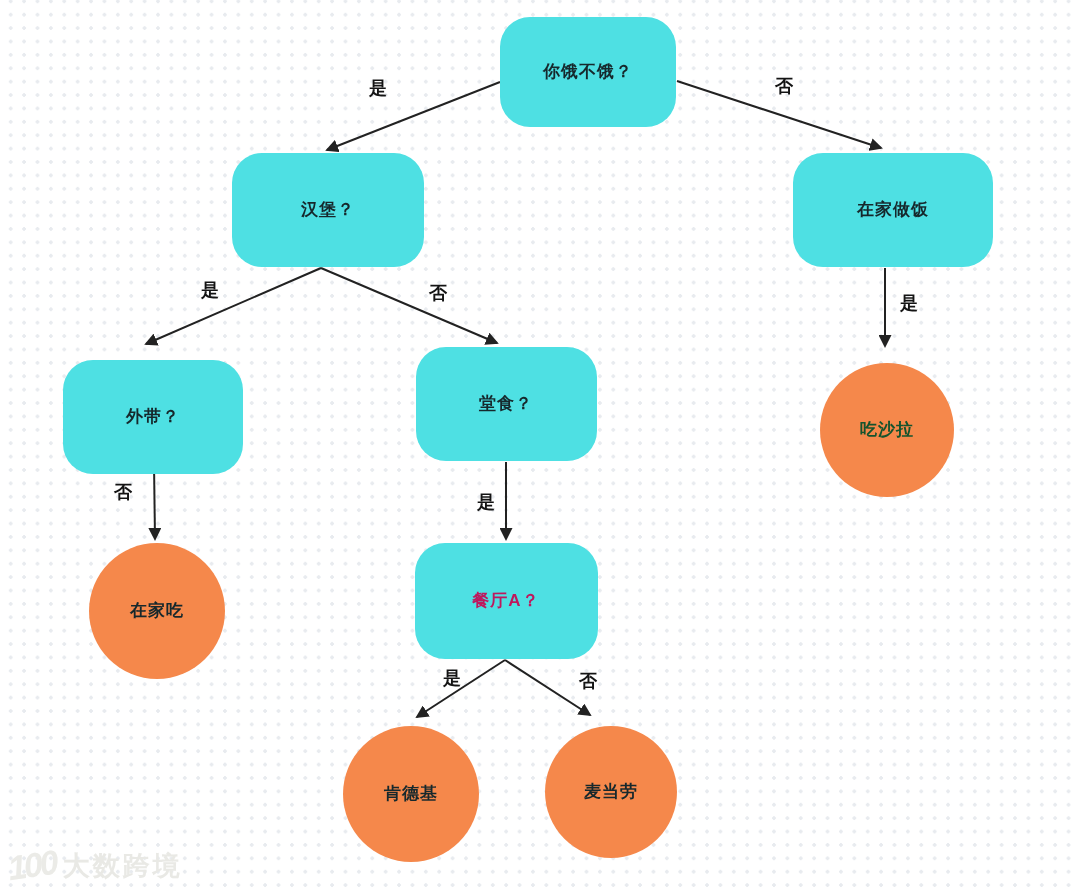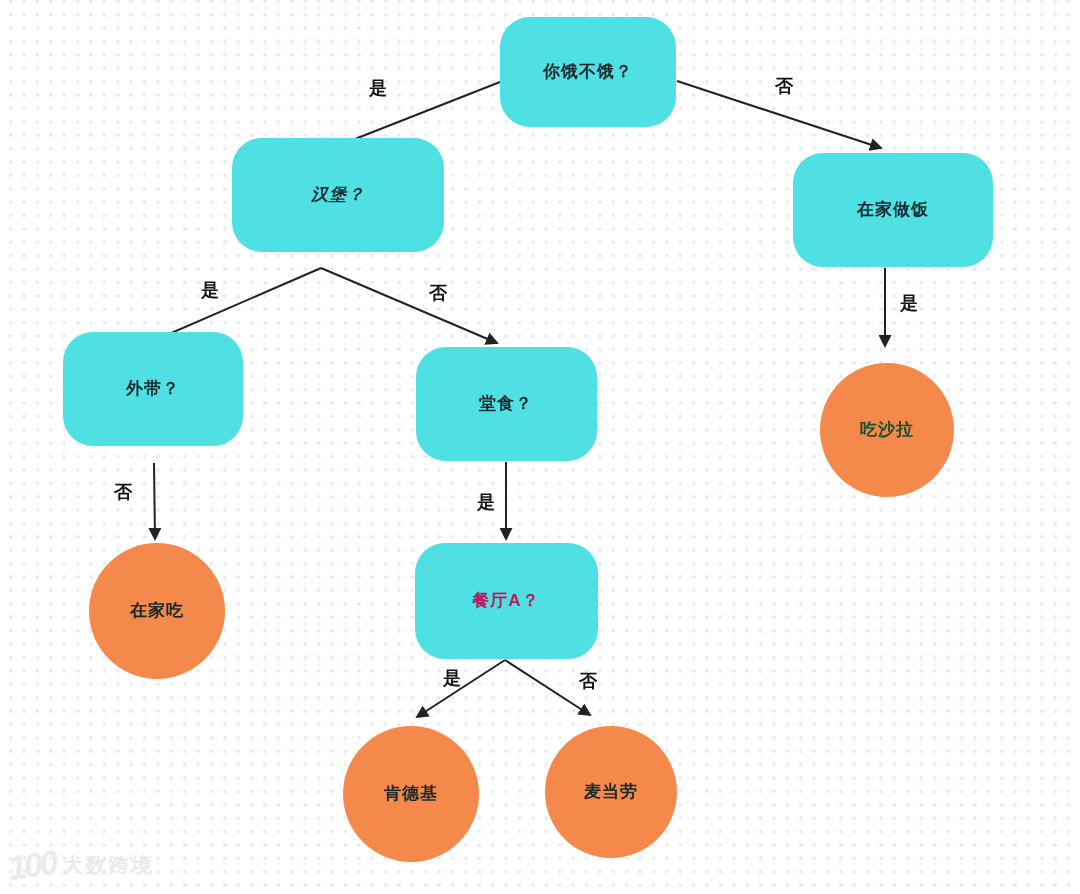--- a/index.html
+++ b/index.html
@@ -32,21 +32,21 @@
   .watermark {
     position:absolute; left:8px; top:846px;
     display:flex; align-items:center; gap:7px;
     color:#e7e7e3; user-select:none;
   }
   .wm-logo {
     font-size:34px; font-weight:700; font-style:italic;
     letter-spacing:-3px; transform:rotate(-8deg); color:#ebebe7;
   }
   .wm-text {
-    font-size:20px; font-weight:700; letter-spacing:3px; color:#e9e9e5;
+    font-size:27px; font-weight:700; letter-spacing:3px; color:#e9e9e5;
   }
 </style>
 </head>
 <body>
 
 <div class="canvas">
   <svg id="edges" xmlns="http://www.w3.org/2000/svg" viewBox="0 0 1080 894">
       <defs>
         <marker id="arrow" viewBox="0 0 10 10" refX="8.5" refY="5" markerWidth="6.5" markerHeight="6.5" orient="auto-start-reverse">
           <path d="M0 0 L10 5 L0 10 Z" fill="#222222"></path>
@@ -57,23 +57,23 @@
       <line x1="321" y1="268" x2="146" y2="344" stroke="#222222" stroke-width="2" marker-end="url(#arrow)"></line>
       <line x1="321" y1="268" x2="497" y2="343" stroke="#222222" stroke-width="2" marker-end="url(#arrow)"></line>
       <line x1="885" y1="268" x2="885" y2="346" stroke="#222222" stroke-width="2" marker-end="url(#arrow)"></line>
       <line x1="154" y1="463" x2="155" y2="539" stroke="#222222" stroke-width="2" marker-end="url(#arrow)"></line>
       <line x1="506" y1="462" x2="506" y2="539" stroke="#222222" stroke-width="2" marker-end="url(#arrow)"></line>
       <line x1="505" y1="660" x2="417" y2="717" stroke="#222222" stroke-width="2" marker-end="url(#arrow)"></line>
       <line x1="505" y1="660" x2="590" y2="715" stroke="#222222" stroke-width="2" marker-end="url(#arrow)"></line>
     </svg>
   <div id="nodes">
       <div class="node rect" style="left: 500px; top: 17px; width: 176px; height: 110px; background: rgb(78, 224, 227); color: rgb(22, 40, 44);">你饿不饿？</div>
-      <div class="node rect" style="left: 232px; top: 138px; width: 212px; height: 114px; background: rgb(78, 224, 227); color: rgb(22, 40, 44); font-style: italic;">汉堡？</div>
+      <div class="node rect" style="left: 232px; top: 153px; width: 192px; height: 114px; background: rgb(78, 224, 227); color: rgb(22, 40, 44);">汉堡？</div>
       <div class="node rect" style="left: 793px; top: 153px; width: 200px; height: 114px; background: rgb(78, 224, 227); color: rgb(22, 40, 44);">在家做饭</div>
-      <div class="node rect" style="left: 63px; top: 332px; width: 180px; height: 114px; background: rgb(78, 224, 227); color: rgb(22, 40, 44);">外带？</div>
+      <div class="node rect" style="left: 63px; top: 360px; width: 180px; height: 114px; background: rgb(78, 224, 227); color: rgb(22, 40, 44);">外带？</div>
       <div class="node rect" style="left: 415.5px; top: 347px; width: 181px; height: 114px; background: rgb(78, 224, 227); color: rgb(22, 40, 44);">堂食？</div>
       <div class="node rect" style="left: 414.5px; top: 543px; width: 183px; height: 116px; background: rgb(78, 224, 227); color: #be185d;">餐厅A？</div>
       <div class="node circle" style="left: 820px; top: 363px; width: 134px; height: 134px; background: rgb(245, 136, 75); color: #14532d;">吃沙拉</div>
       <div class="node circle" style="left: 89px; top: 543px; width: 136px; height: 136px; background: rgb(245, 136, 75); color: rgb(22, 40, 44);">在家吃</div>
       <div class="node circle" style="left: 343px; top: 726px; width: 136px; height: 136px; background: rgb(245, 136, 75); color: rgb(22, 40, 44);">肯德基</div>
       <div class="node circle" style="left: 545px; top: 726px; width: 132px; height: 132px; background: rgb(245, 136, 75); color: rgb(22, 40, 44);">麦当劳</div>
       <div class="edge-label" style="left: 378px; top: 88px;">是</div>
       <div class="edge-label" style="left: 784px; top: 86px;">否</div>
       <div class="edge-label" style="left: 210px; top: 290px;">是</div>
       <div class="edge-label" style="left: 438px; top: 293px;">否</div>

